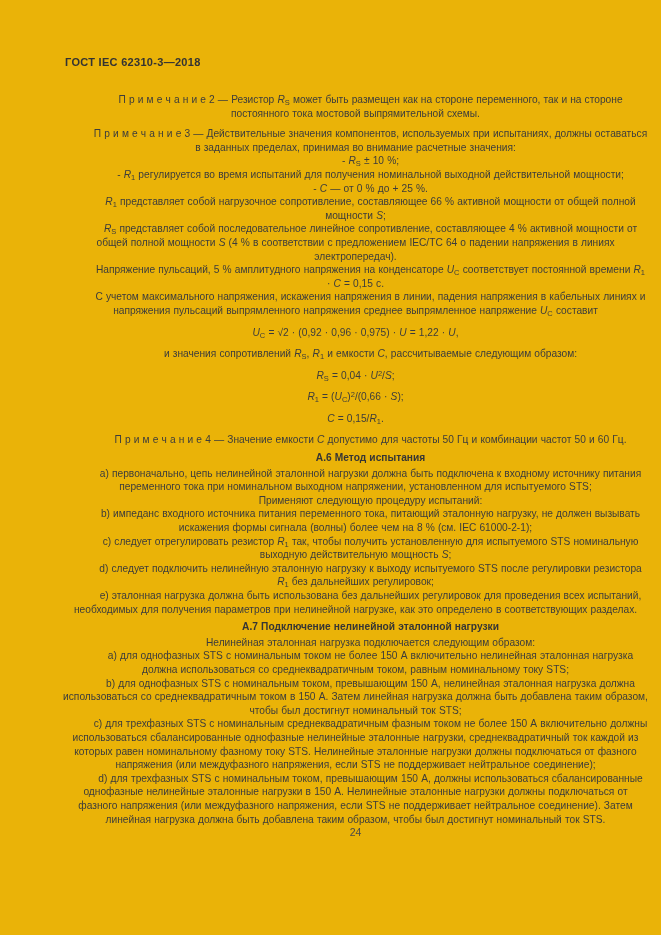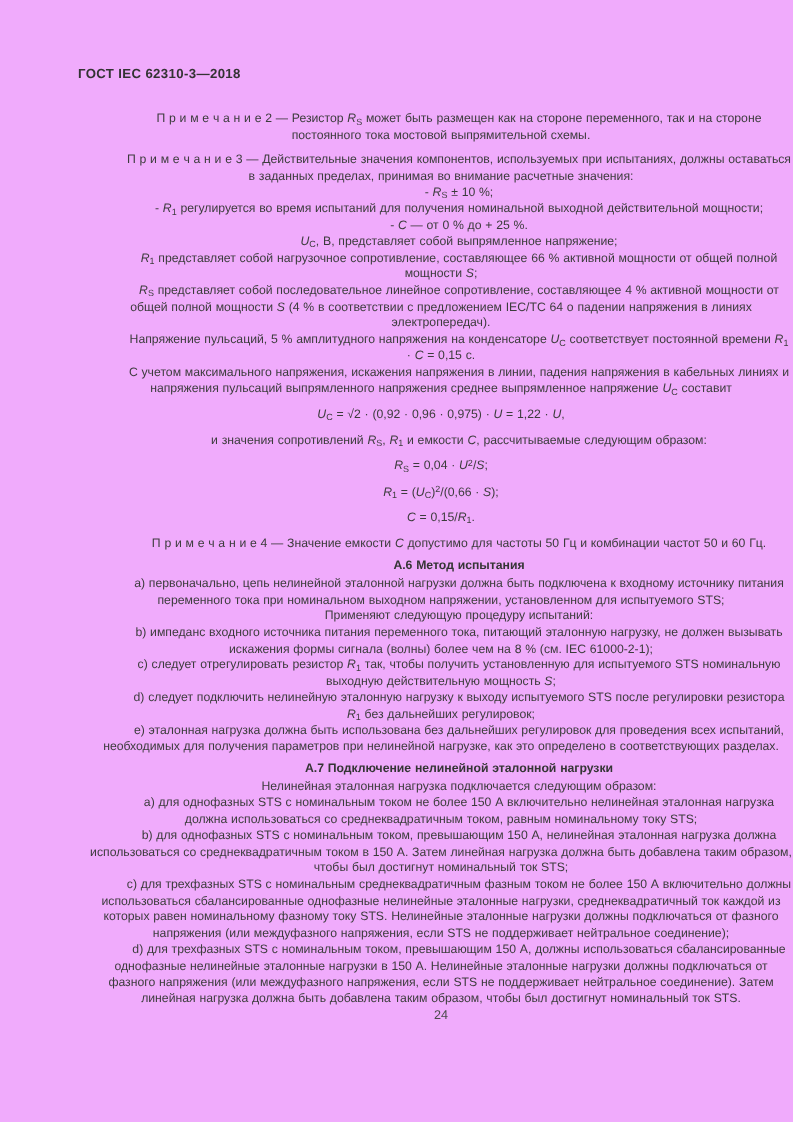--- a/index.html
+++ b/index.html
@@ -21,21 +21,21 @@
     top: 56px;
     left: 65px;
     font-size: 11px;
     font-weight: bold;
     color: #333333;
     letter-spacing: 0.3px;
   }
   .content {
     position: absolute;
     top: 86px;
-    left: 75px;
+    left: 63px;
     width: 585px;
     font-size: 10.2px;
     line-height: 13.6px;
     text-align: justify;
     word-spacing: 0.3px;
   }
   .content p {
     margin: 0;
     text-indent: 30px;
     text-align: center;
@@ -75,31 +75,30 @@
     margin-top: 9px;
     text-indent: 0 !important;
     text-align: left;
     font-size: 10.5px;
     color: #4a4a4a;
   }
 </style>
 </head>
 <body>
 
-<div class="page" style="color: rgb(60, 60, 60); background: #f0abfc;">
+<div class="page" style="color: rgb(60, 60, 60); background: #eab308;">
   <div class="running-header">ГОСТ IEC 62310-3—2018</div>
 
   <div class="content">
 
     <p class="block block-note">П р и м е ч а н и е  2 — Резистор <i>R</i><sub>S</sub> может быть размещен как на стороне переменного, так и на стороне постоянного тока мостовой выпрямительной схемы.</p>
       <p class="block block-note">П р и м е ч а н и е  3 — Действительные значения компонентов, используемых при испытаниях, должны оставаться в заданных пределах, принимая во внимание расчетные значения:</p>
       <p class="block block-list">- <i>R</i><sub>S</sub> ± 10 %;</p>
       <p class="block block-list">- <i>R</i><sub>1</sub> регулируется во время испытаний для получения номинальной выходной действительной мощности;</p>
       <p class="block block-list">- <i>C</i> — от 0 % до + 25 %.</p>
-      <p class="block block-body"><i>U</i><sub>C</sub>, В, представляет собой выпрямленное напряжение;</p>
       <p class="block block-body"><i>R</i><sub>1</sub> представляет собой нагрузочное сопротивление, составляющее 66 % активной мощности от общей полной мощности <i>S</i>;</p>
       <p class="block block-body"><i>R</i><sub>S</sub> представляет собой последовательное линейное сопротивление, составляющее 4 % активной мощности от общей полной мощности <i>S</i> (4 % в соответствии с предложением IEC/TC 64 о падении напряжения в линиях электропередач).</p>
       <p class="block block-body">Напряжение пульсаций, 5 % амплитудного напряжения на конденсаторе <i>U</i><sub>C</sub> соответствует постоянной времени <i>R</i><sub>1</sub> · <i>C</i> = 0,15 с.</p>
       <p class="block block-body">С учетом максимального напряжения, искажения напряжения в линии, падения напряжения в кабельных линиях и напряжения пульсаций выпрямленного напряжения среднее выпрямленное напряжение <i>U</i><sub>C</sub> составит</p>
       <p class="block block-formula"><i>U</i><sub>C</sub> = √2 · (0,92 · 0,96 · 0,975) · <i>U</i> = 1,22 · <i>U</i>,</p>
       <p class="block block-body">и значения сопротивлений <i>R</i><sub>S</sub>, <i>R</i><sub>1</sub> и емкости <i>C</i>, рассчитываемые следующим образом:</p>
       <p class="block block-formula"><i>R</i><sub>S</sub> = 0,04 · <i>U</i><sup>2</sup>/<i>S</i>;</p>
       <p class="block block-formula"><i>R</i><sub>1</sub> = (<i>U</i><sub>C</sub>)<sup>2</sup>/(0,66 · <i>S</i>);</p>
       <p class="block block-formula"><i>C</i> = 0,15/<i>R</i><sub>1</sub>.</p>
       <p class="block block-note">П р и м е ч а н и е  4 — Значение емкости <i>C</i> допустимо для частоты 50 Гц и комбинации частот 50 и 60 Гц.</p>

